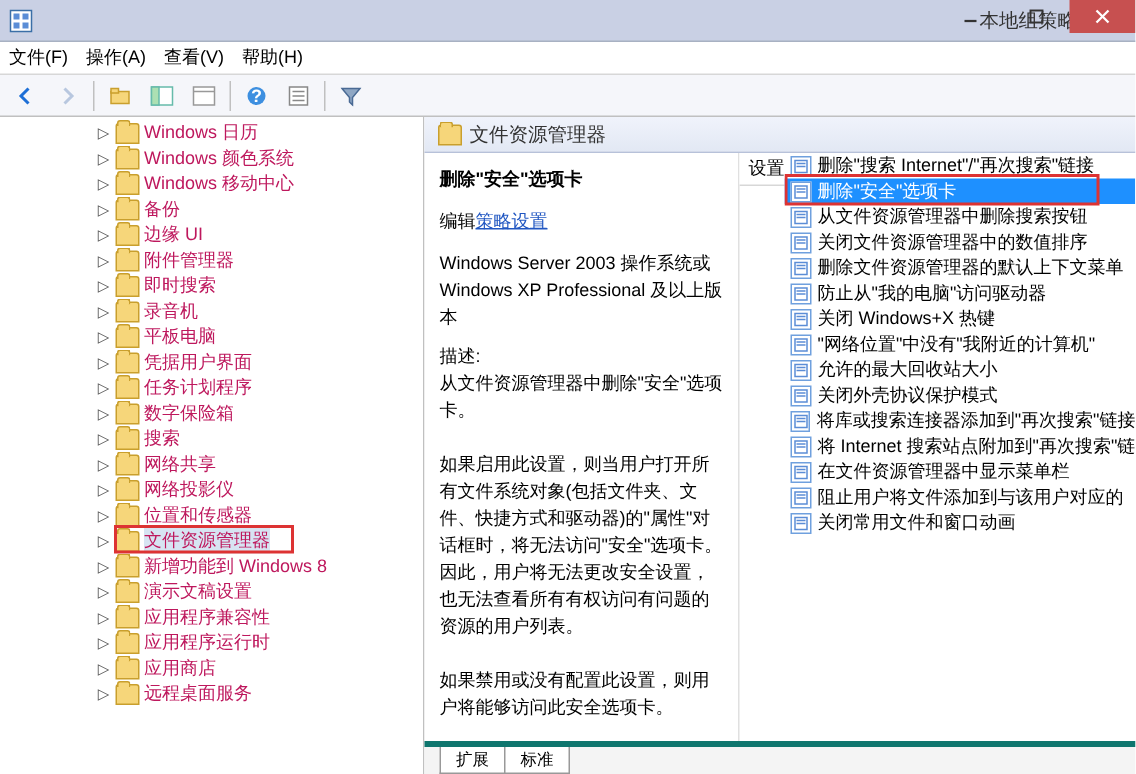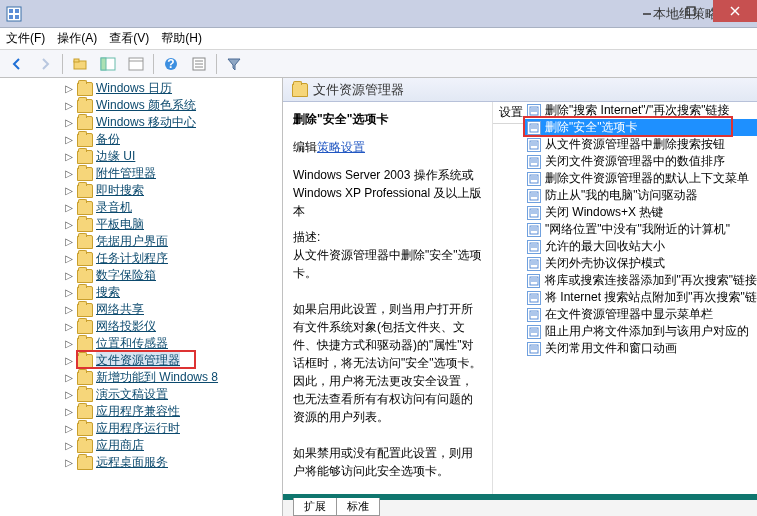--- a/index.html
+++ b/index.html
@@ -15,42 +15,42 @@
   .toolbar { height: 28px; background: #f5f6fa; display: flex; align-items: center; padding: 0 4px; gap: 2px; border-bottom: 1px solid #c0c0c0; }
   .tbtn { width: 26px; height: 24px; display: flex; align-items: center; justify-content: center; border: 1px solid transparent; border-radius: 2px; }
   .tsep { width: 1px; height: 20px; background: #c0c0c0; margin: 0 2px; }
   .main { display: flex; height: 438px; }
   .tree { width: 283px; border-right: 1px solid #c0c0c0; overflow-y: auto; overflow-x: hidden; background: #fff; }
   .tree-inner { padding: 2px 0 8px 0; }
   .tree-row { display: flex; align-items: center; height: 17px; padding-left: 4px; white-space: nowrap; }
   .tri { width: 10px; text-align: center; color: #555; font-size: 10px; }
   .folder { width: 16px; height: 14px; background: #f6d67a; border: 1px solid #c99f2d; border-radius: 2px 2px 0 0; margin: 0 3px; position: relative; }
   .folder::before { content:""; position:absolute; top:-3px; left:0; width:7px; height:3px; background:#f6d67a; border:1px solid #c99f2d; border-bottom:none; border-radius:2px 2px 0 0;}
-  .tree-label { color: #0c4a6e; text-decoration: underline; }
+  .tree-label { color: #be185d; }
   .tree-row.sel .tree-label { background: #d7e4f2; }
   .hlbox { position: absolute; border: 2px solid #d33; pointer-events: none; }
   .content { flex: 1; display: flex; flex-direction: column; background: #fff; }
   .content-head { height: 24px; background: linear-gradient(#f0f3fb,#e2e8f4); border-bottom: 1px solid #b7c1d9; display: flex; align-items: center; padding-left: 6px; }
   .content-head .folder { background:#f6d67a; }
   .content-head-title { font-size: 13px; font-weight: 500; color: #333; margin-left: 2px; }
   .content-body { flex: 1; display: flex; overflow: hidden; position: relative; }
   .desc { width: 210px; padding: 8px 10px 4px 10px; color: #000; border-right: 1px solid #e0e0e0; line-height: 1.5; }
   .desc h4 { font-weight: bold; margin-bottom: 10px; }
   .desc .editline { margin-bottom: 10px; }
   .desc .editline a { color: #2157c2; text-decoration: underline; }
   .desc .sect { margin-top: 8px; }
   .list { flex: 1; display: flex; flex-direction: row; }
   .list-head { height: 22px; display: flex; align-items: center; padding-left: 6px; border-bottom: 1px solid #d7d7d7; background:#fff; }
   .list-body { flex: 1; overflow-y: auto; overflow-x: auto; }
   .list-row { display: flex; align-items: center; height: 17px; padding-left: 4px; white-space: nowrap; }
   .list-row.sel { background: #1e90ff; color: #fff; }
   .list-icon { width: 14px; height: 14px; background: #fff; border: 1px solid #6fa0de; margin-right: 4px; display:flex; align-items:center; justify-content:center; }
   .list-icon svg { width:10px; height:10px; }
   .list-row.sel .list-icon { background:#fff; }
-  .tabs { height: 22px; display: flex; align-items: end; padding-left: 10px; border-top: 6px solid #0f766e; background:#f4f4f4; }
+  .tabs { height: 22px; display: flex; align-items: end; padding-left: 10px; border-top: 4px solid #0f766e; background:#f4f4f4; }
   .tab { padding: 1px 10px; border: 1px solid #999; border-top:none; background:#fff; margin-right:-1px; font-size:11px; }
   .hscroll { height: 16px; background:#efefef; border-top:1px solid #c0c0c0; position:relative; }
   .hscroll .thumb { position:absolute; top:1px; height:14px; background:#c6c6c6; border:1px solid #a0a0a0; }
   .tree::-webkit-scrollbar, .list-body::-webkit-scrollbar { width:16px; height:16px; }
   .tree::-webkit-scrollbar-thumb, .list-body::-webkit-scrollbar-thumb { background:#c6c6c6; border:1px solid #a0a0a0; }
   .tree::-webkit-scrollbar-track, .list-body::-webkit-scrollbar-track { background:#efefef; }
 </style>
 </head>
 <body>
 

